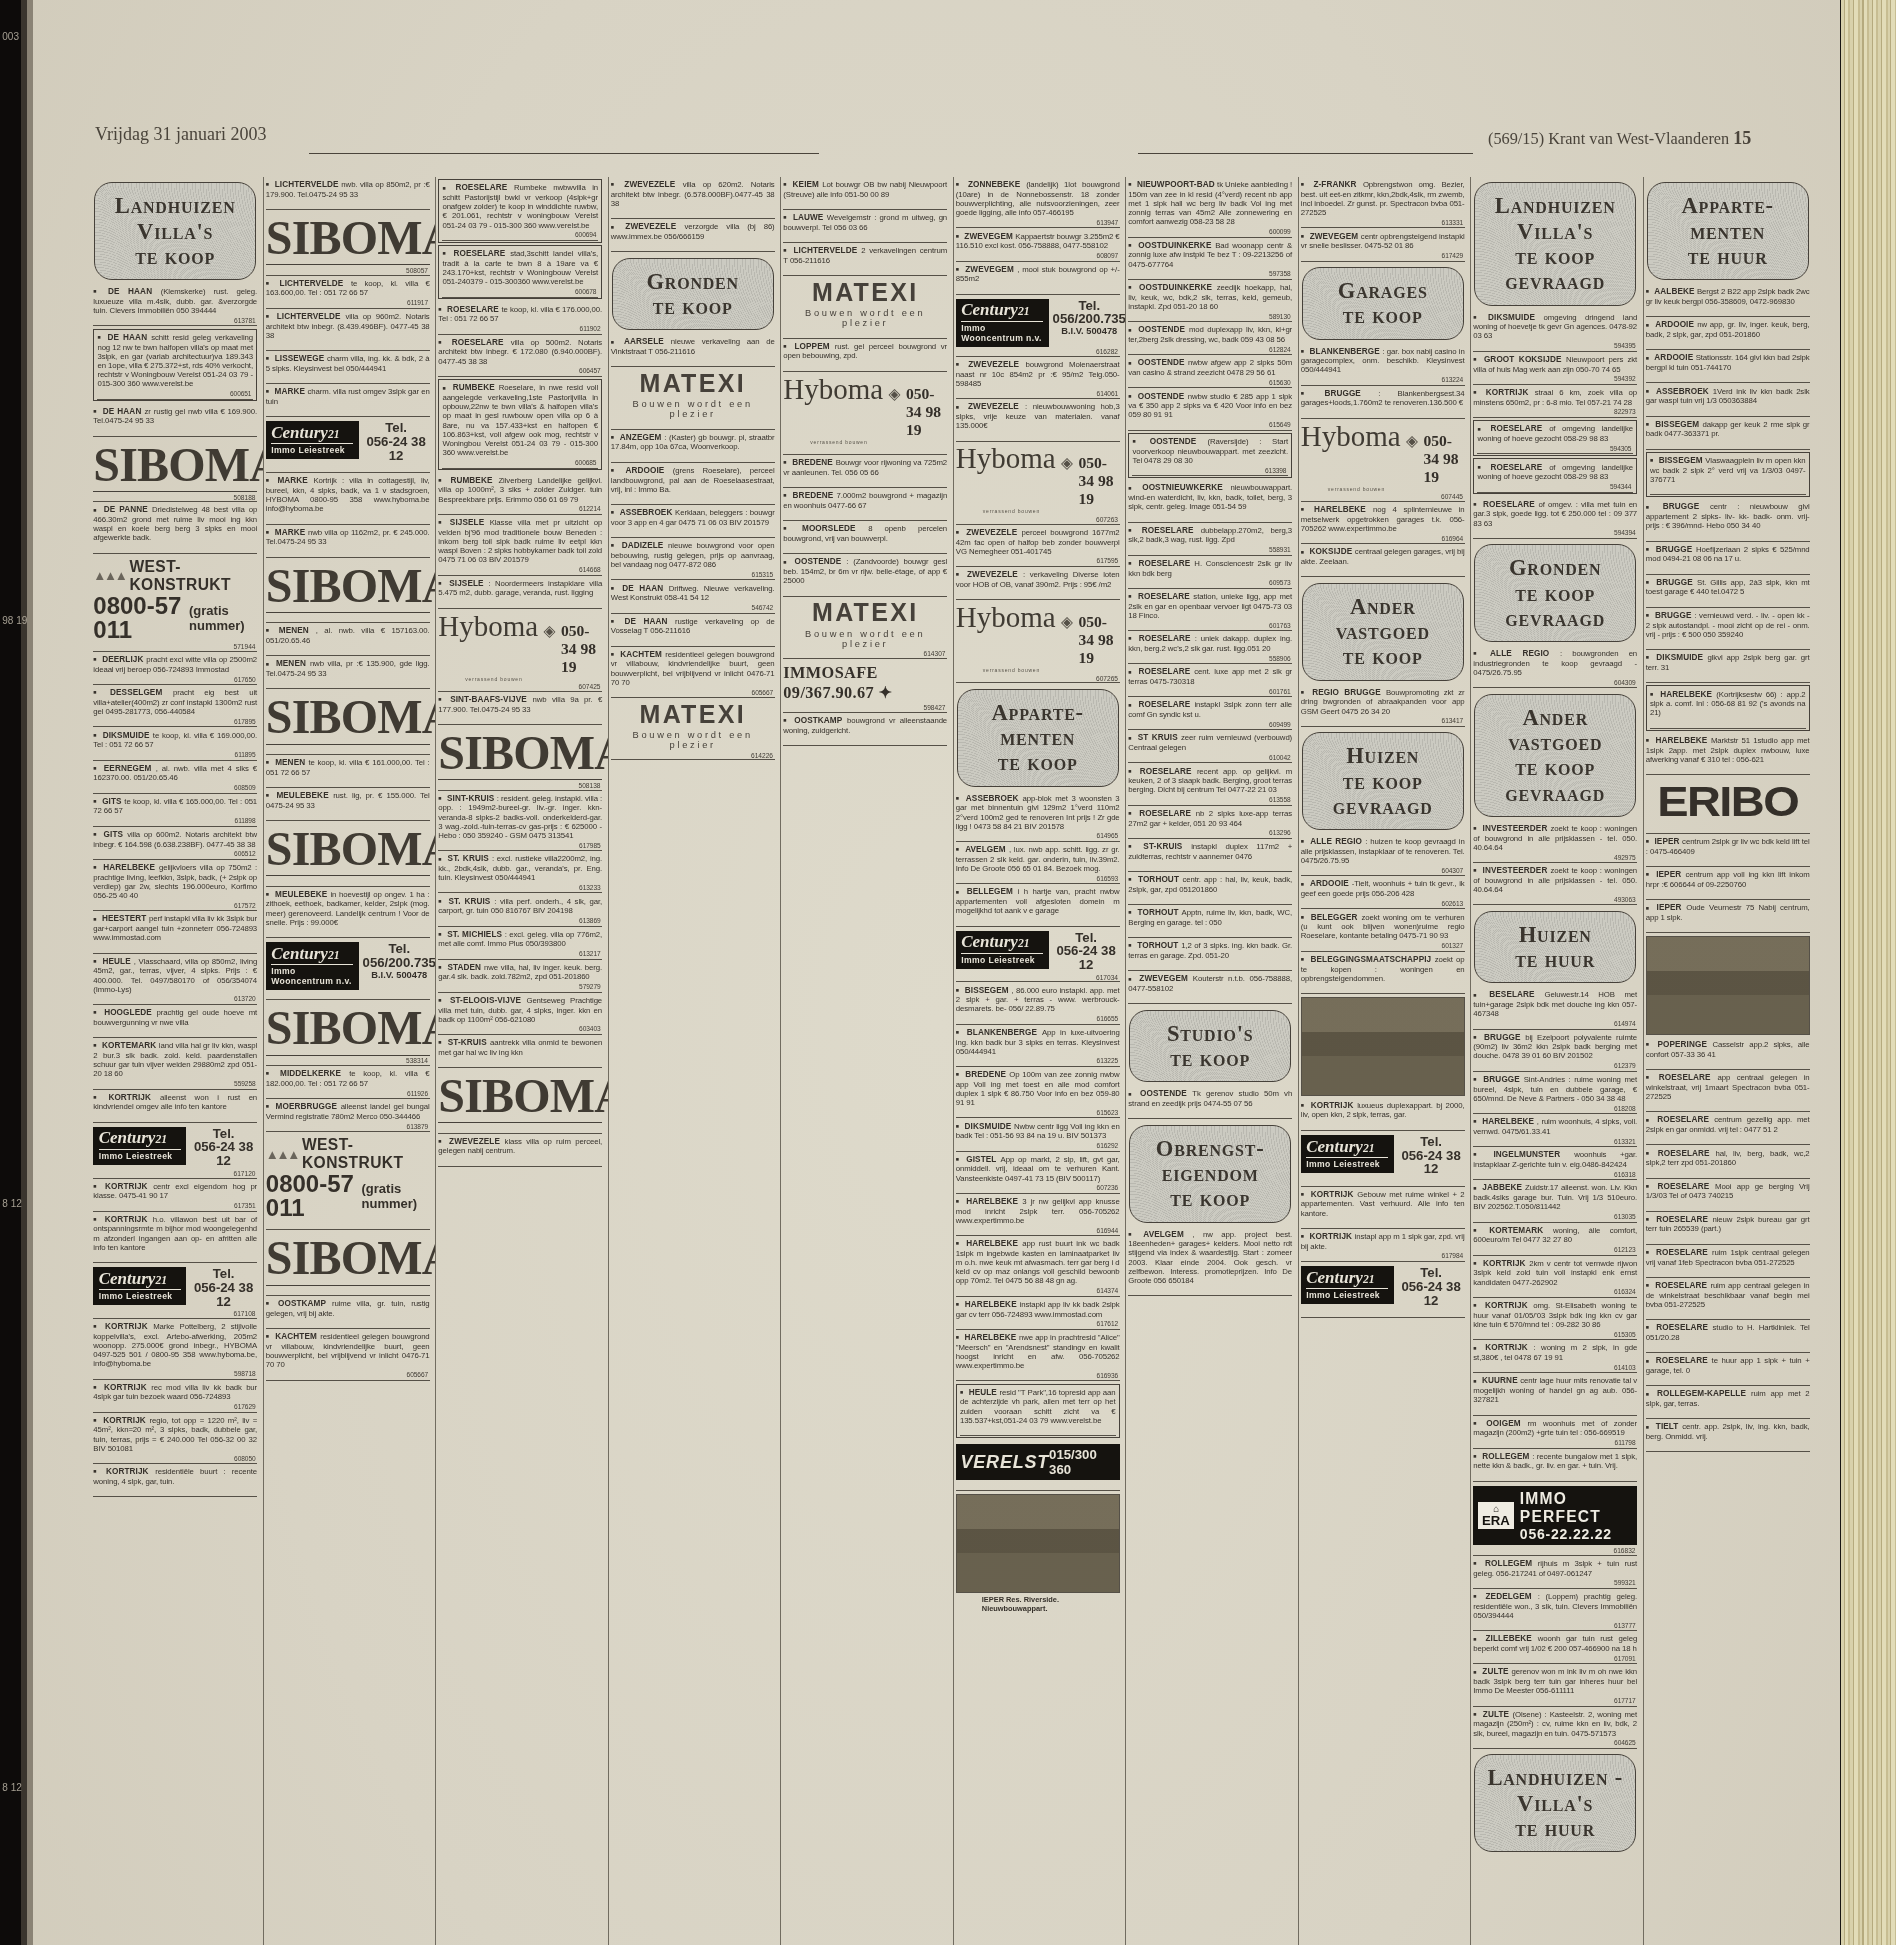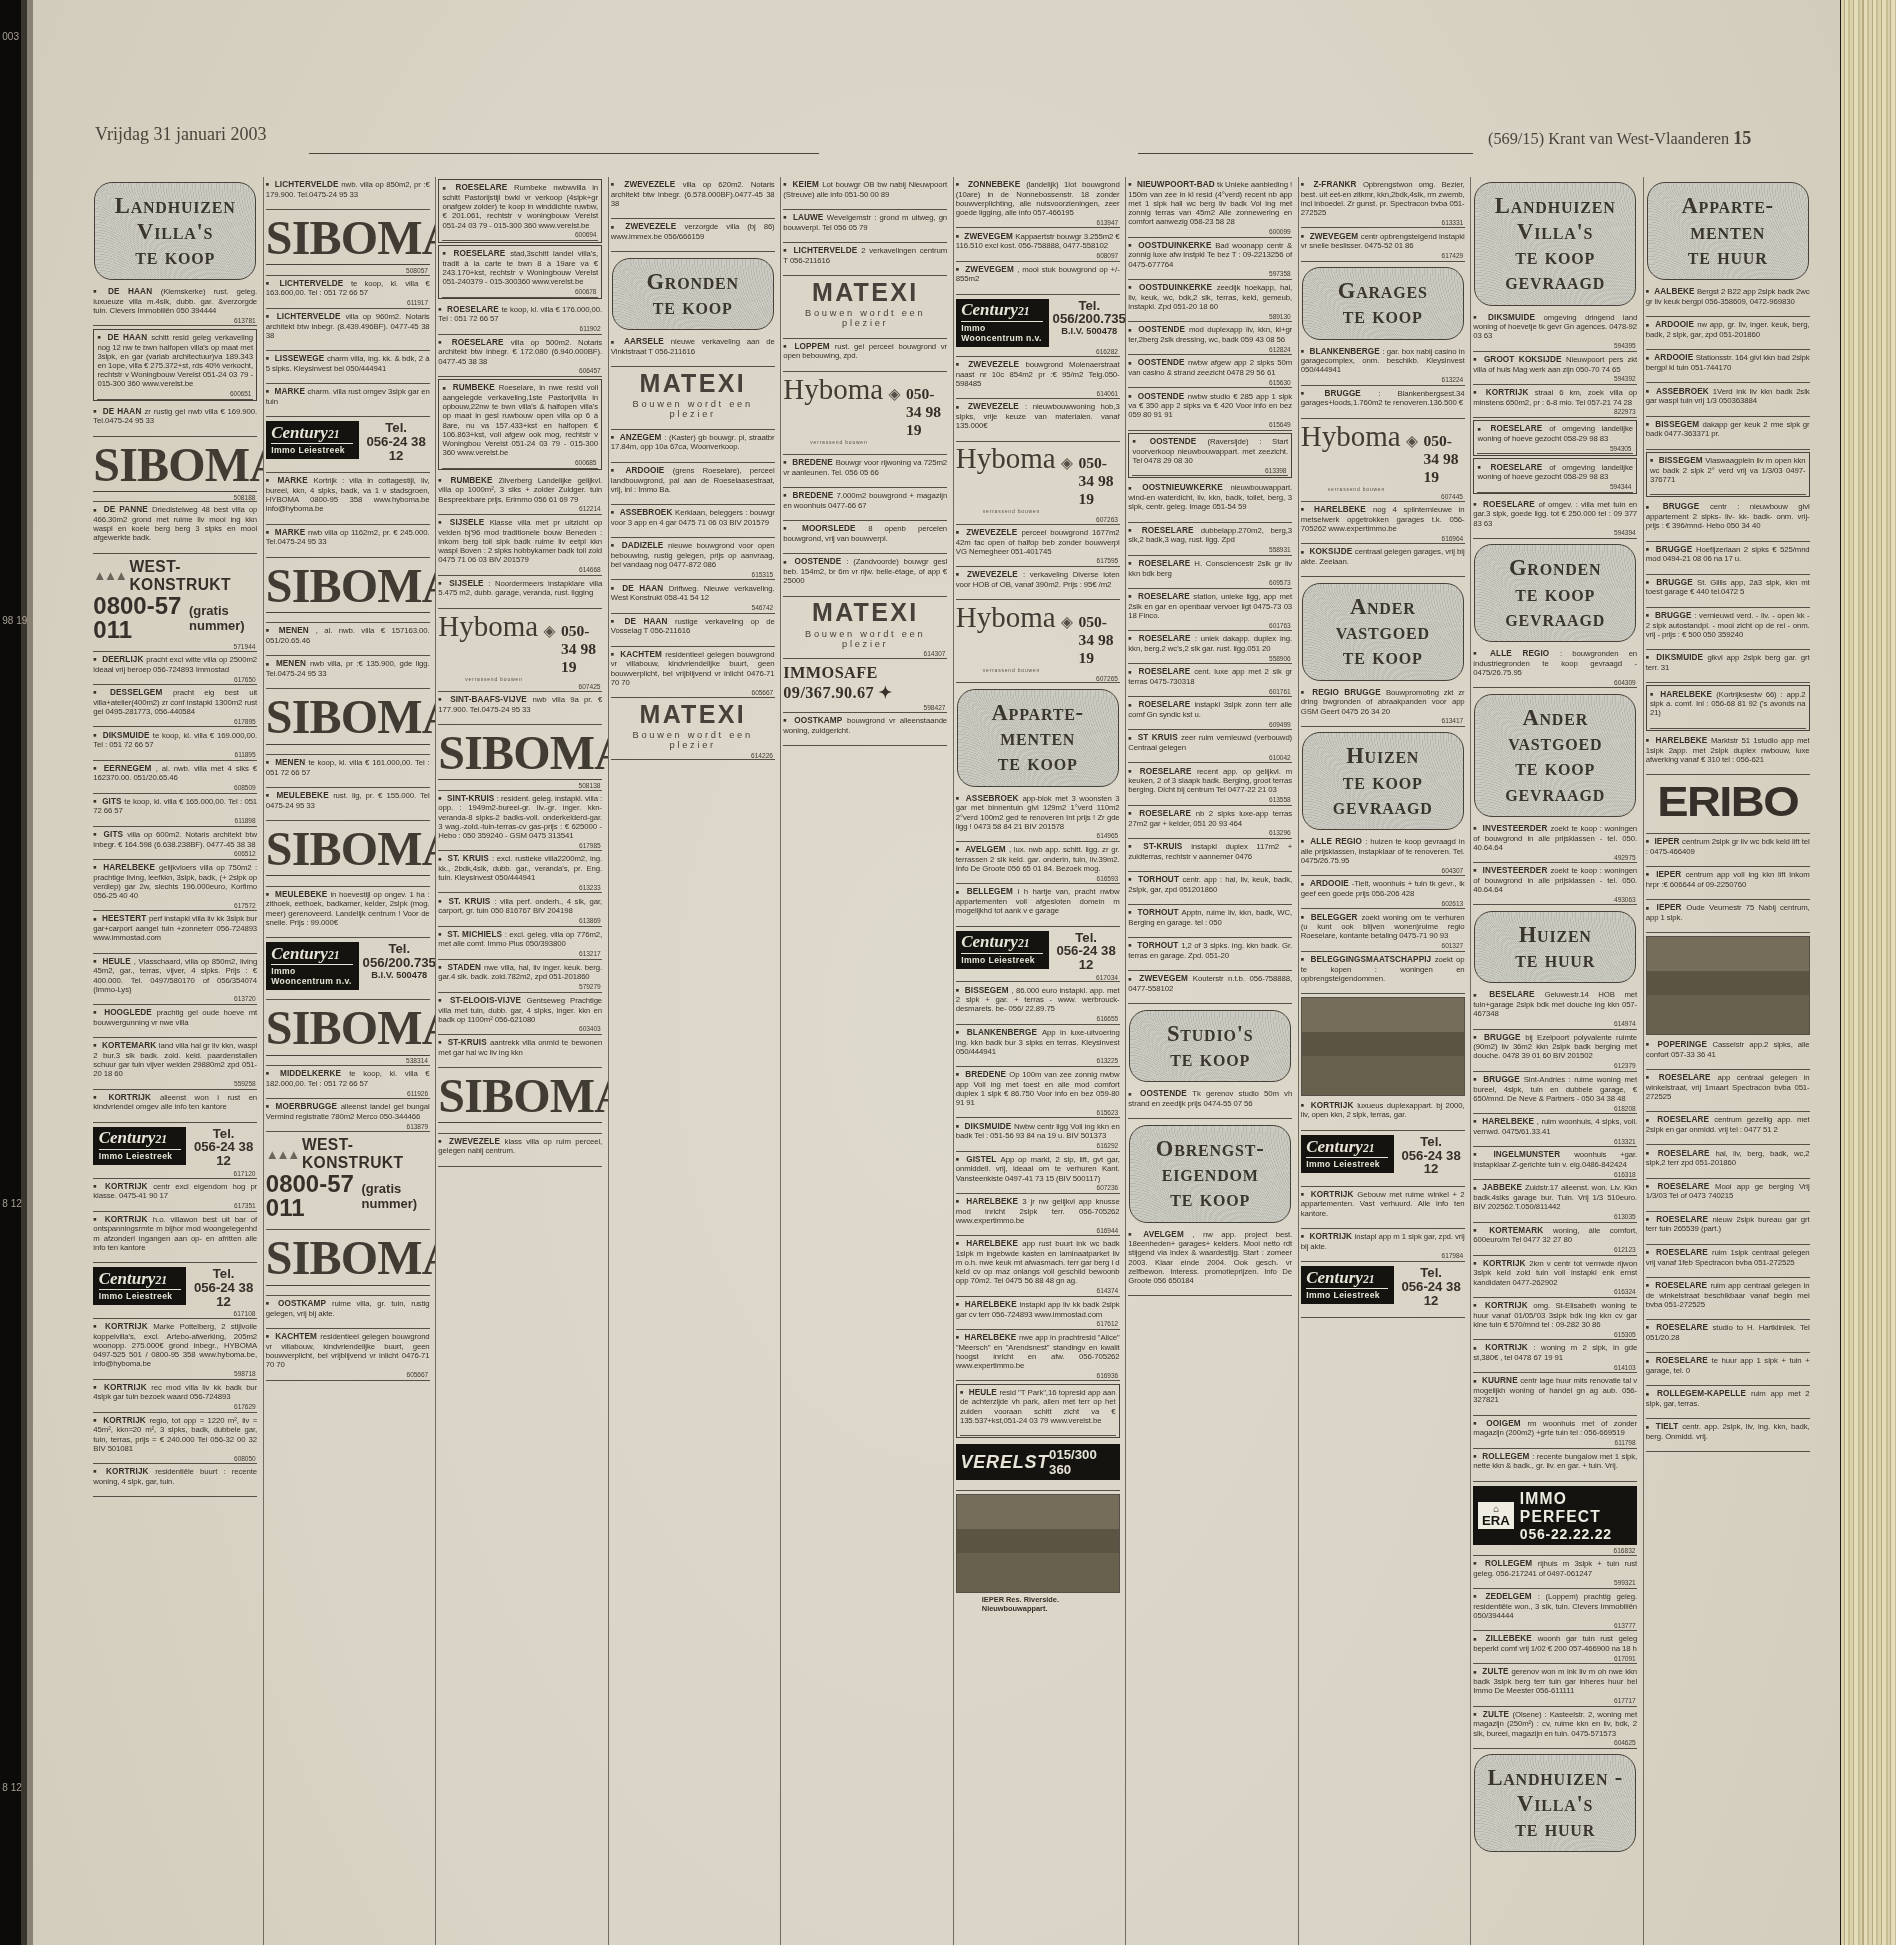--- a/index.html
+++ b/index.html
@@ -294,21 +294,21 @@
         <div class="ad"><span class="sq">■</span><b>DE HAAN </b><span>rustige verkaveling op de Vosselag T 056-211616</span><span class="refline">&nbsp;</span></div>
         <div class="ad"><span class="sq">■</span><b>KACHTEM </b><span>residentieel gelegen bouwgrond vr villabouw, kindvriendelijke buurt, geen bouwverplicht, bel vrijblijvend vr inlicht 0476-71 70 70</span><span class="refline">605667</span></div>
         <div class="brand">
           <div class="matexi">MATEXI</div>
           <div class="matexi-tag">Bouwen wordt een plezier</div>
           <span class="refline">614226</span>
         </div>
       </div>
       <div class="col">
         <div class="ad"><span class="sq">■</span><b>KEIEM </b><span>Lot bouwgr OB bw nabij Nieuwpoort (Streuve) alle info 051-50 00 89</span><span class="refline">&nbsp;</span></div>
-        <div class="ad"><span class="sq">■</span><b>LAUWE </b><span>Wevelgemstr : grond m uitweg, gn bouwverpl. Tel 056 05 79</span><span class="refline">&nbsp;</span></div>
+        <div class="ad"><span class="sq">■</span><b>LAUWE </b><span>Wevelgemstr : grond m uitweg, gn bouwverpl. Tel 056 03 66</span><span class="refline">&nbsp;</span></div>
         <div class="ad"><span class="sq">■</span><b>LICHTERVELDE </b><span>2 verkavelingen centrum T 056-211616</span><span class="refline">&nbsp;</span></div>
         <div class="brand">
           <div class="matexi">MATEXI</div>
           <div class="matexi-tag">Bouwen wordt een plezier</div>
           <span class="refline">&nbsp;</span>
         </div>
         <div class="ad"><span class="sq">■</span><b>LOPPEM </b><span>rust. gel perceel bouwgrond vr open bebouwing, zpd.</span><span class="refline">&nbsp;</span></div>
         <div class="brand">
           <div class="hyboma">
             <span class="hname">Hyboma</span>

